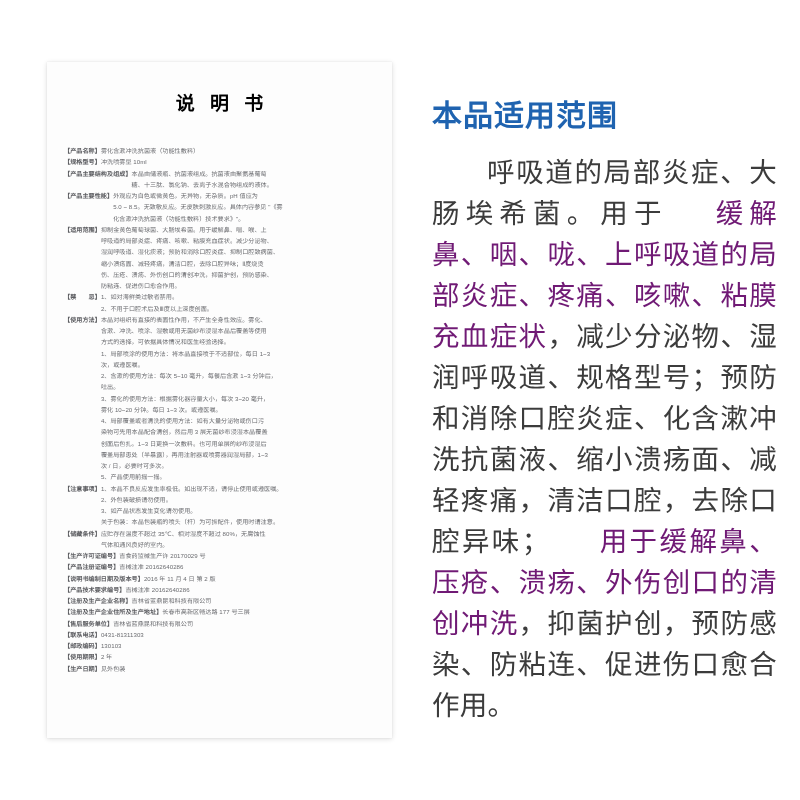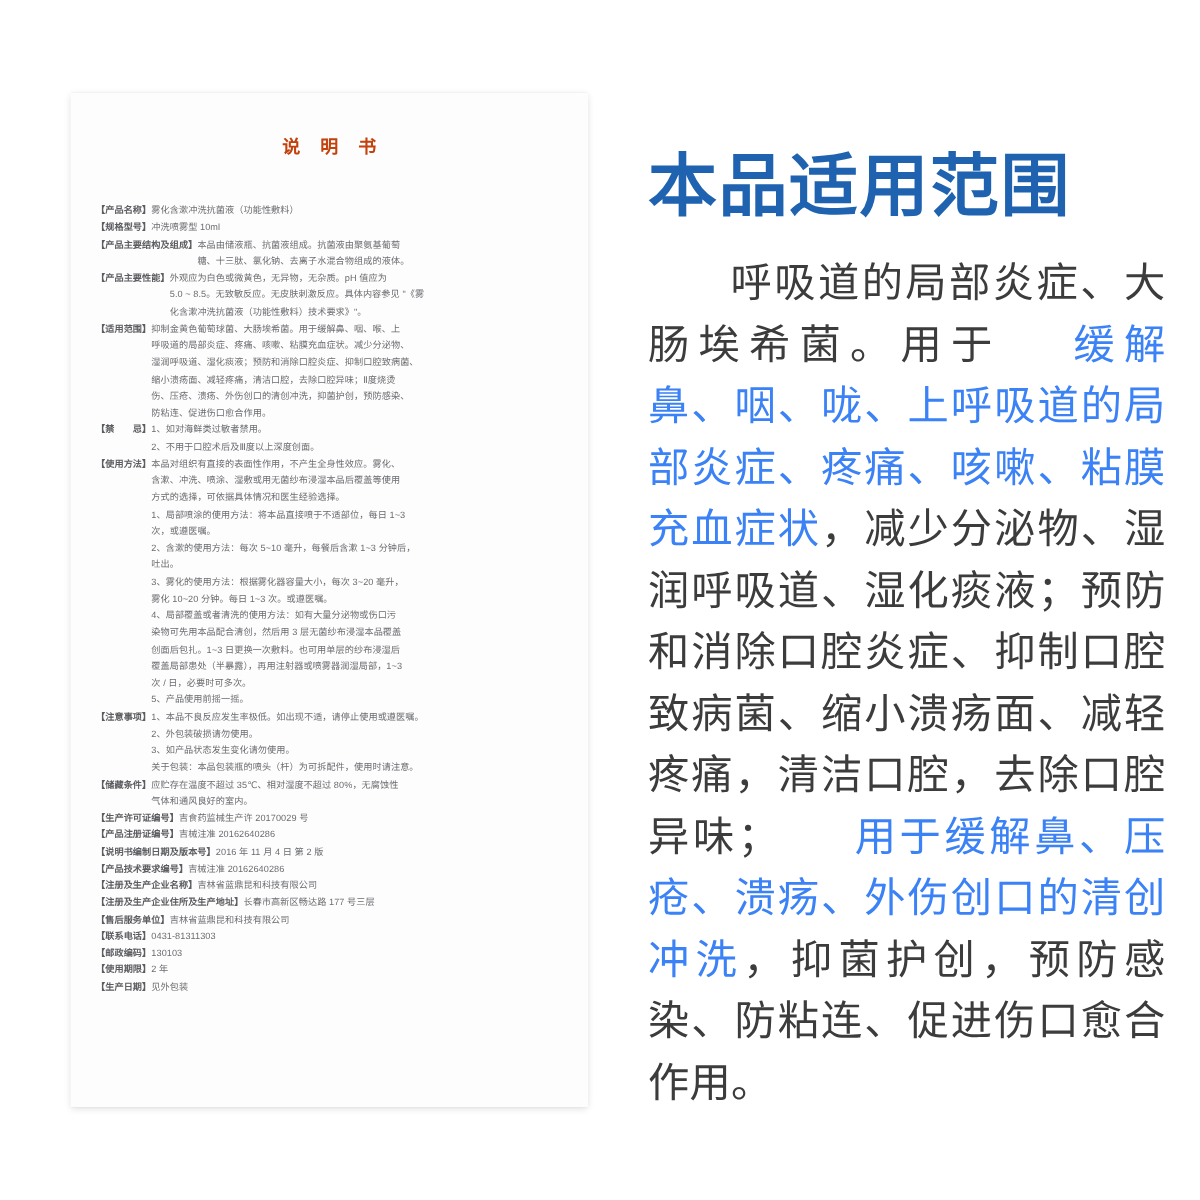--- a/index.html
+++ b/index.html
@@ -44,24 +44,24 @@
     height: 676px;
     padding: 20px 17px 10px 17px;
     box-sizing: border-box;
     
     color: #6f7073;
     filter: blur(0.22px);
   }
 
   .leaflet-title {
     text-align: center;
-    font-size: 12px;
+    font-size: 19px;
     font-weight: bold;
     letter-spacing: 5px;
-    color: #c2410c;
+    color: #000000;
     margin: 6px 0 30px 0;
     text-indent: 5px;
   }
 
   .doc-body {
     font-size: 6.1px;
     line-height: 11.25px;
     color: #6b6c70;
     letter-spacing: 0.05px;
   }
@@ -87,39 +87,39 @@
   }
 
   
   .promo {
     position: absolute;
     left: 432px;
     top: 100px;
     width: 345px;
   }
   .promo-heading {
-    font-size: 46px;
+    font-size: 30px;
     font-weight: bold;
     line-height: 1.05;
     letter-spacing: 1px;
     color: #1f63b0;
     margin: 0 0 20px 0;
     white-space: nowrap;
   }
   .promo-body {
     font-size: 27.5px;
     line-height: 41px;
     color: #3c3c3c;
     text-align: justify;
     text-justify: inter-character;
     text-indent: 55px;
     letter-spacing: 0.2px;
     margin: 0;
   }
-  .hl { color: #3b82f6; margin-left: 48px; }
+  .hl { color: #701a75; margin-left: 48px; }
 </style>
 </head>
 <body>
 
 <div id="page">
 
   <div class="leaflet-card">
     <div class="leaflet-inner">
       <div class="leaflet-title">说 明 书</div>
       <div class="doc-body" id="doc-body">
@@ -269,16 +269,16 @@
             <span class="doc-text">
               <div class="doc-cont">见外包装</div>
             </span>
           </div>
         </div>
     </div>
   </div>
 
   <div class="promo">
     <div class="promo-heading">本品适用范围</div>
-    <div class="promo-body" id="promo-body"><span>呼吸道的局部炎症、大肠埃希菌。用于</span><span class="hl">缓解鼻、咽、咙、上呼吸道的局部炎症、疼痛、咳嗽、粘膜充血症状</span><span>，减少分泌物、湿润呼吸道、湿化痰液；</span><span>预防和消除口腔炎症、抑制口腔致病菌、缩小溃疡面、减轻疼痛，清洁口腔，去除口腔异味</span><span>；</span><span class="hl">用于缓解鼻、压疮、溃疡、外伤创口的清创冲洗</span><span>，抑菌护创，预防感染、防粘连、促进伤口愈合作用。</span></div>
+    <div class="promo-body" id="promo-body"><span>呼吸道的局部炎症、大肠埃希菌。用于</span><span class="hl">缓解鼻、咽、咙、上呼吸道的局部炎症、疼痛、咳嗽、粘膜充血症状</span><span>，减少分泌物、湿润呼吸道、规格型号；</span><span>预防和消除口腔炎症、化含漱冲洗抗菌液、缩小溃疡面、减轻疼痛，清洁口腔，去除口腔异味</span><span>；</span><span class="hl">用于缓解鼻、压疮、溃疡、外伤创口的清创冲洗</span><span>，抑菌护创，预防感染、防粘连、促进伤口愈合作用。</span></div>
   </div>
 
 </div>
 
 </body></html>

